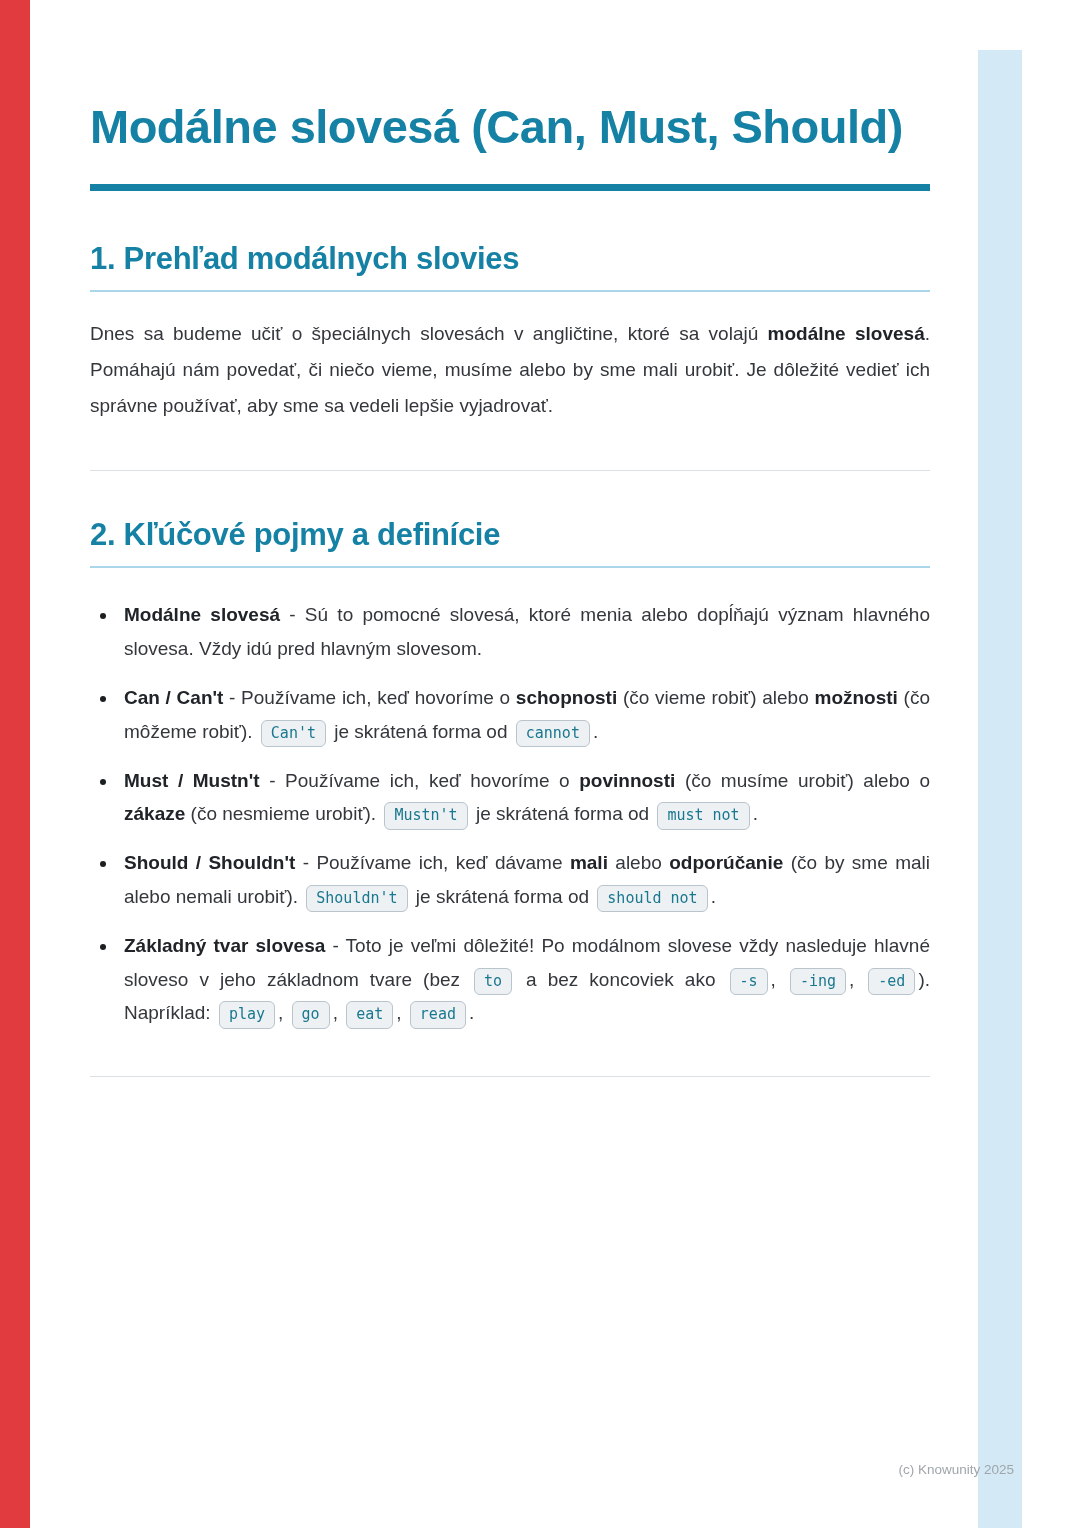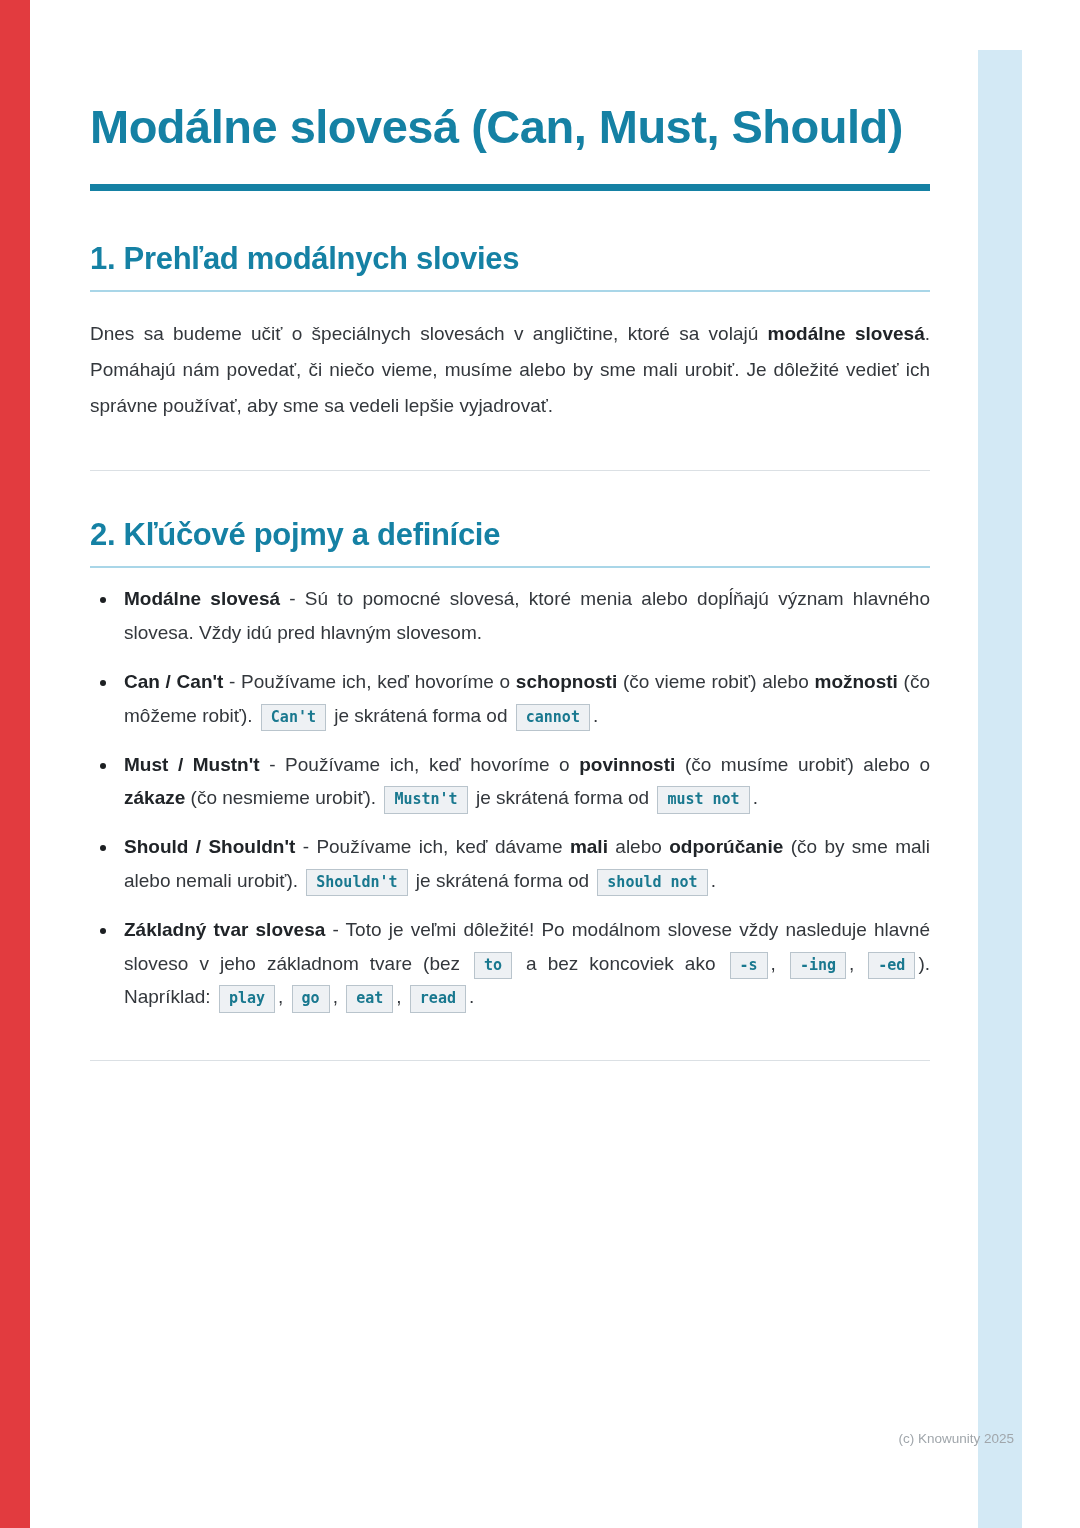--- a/index.html
+++ b/index.html
@@ -66,52 +66,52 @@
     text-align:justify;
     color:var(--body);
   }
   strong{color:#202428;}
   hr.divider{
     border:none;
     border-top:1px solid #dbe0e4;
     margin:46px 0 46px 0;
   }
   ul.concepts{
-    margin-top:14px;
+    margin-top:30px;
     padding-left:28px;
     list-style:disc;
   }
   ul.concepts li{
     font-size:19px;
     line-height:1.78;
     text-align:justify;
     padding-left:6px;
     margin-bottom:15px;
     color:var(--body);
   }
   ul.concepts li::marker{color:#1c1f22;}
   code.chip{
     display:inline-block;
     font-family:"DejaVu Sans Mono", monospace;
     font-size:15px;
-    font-weight:bold;
+    font-weight:normal;
     color:var(--chiptext);
     background:var(--chipbg);
     border:1.5px solid var(--chipborder);
-    border-radius:0;
+    border-radius:6px;
     padding:2px 9px 3px 9px;
     margin:0 3px;
     line-height:1.35;
     white-space:nowrap;
     vertical-align:baseline;
   }
   .footer{
     position:absolute;
     right:66px;
-    bottom:82px;
+    bottom:51px;
     font-size:13.5px;
     color:#a0a6ab;
     z-index:3;
   }
 </style>
 </head>
 <body>
 
 <div class="left-bar"></div>
 <div class="right-stripe"></div>

